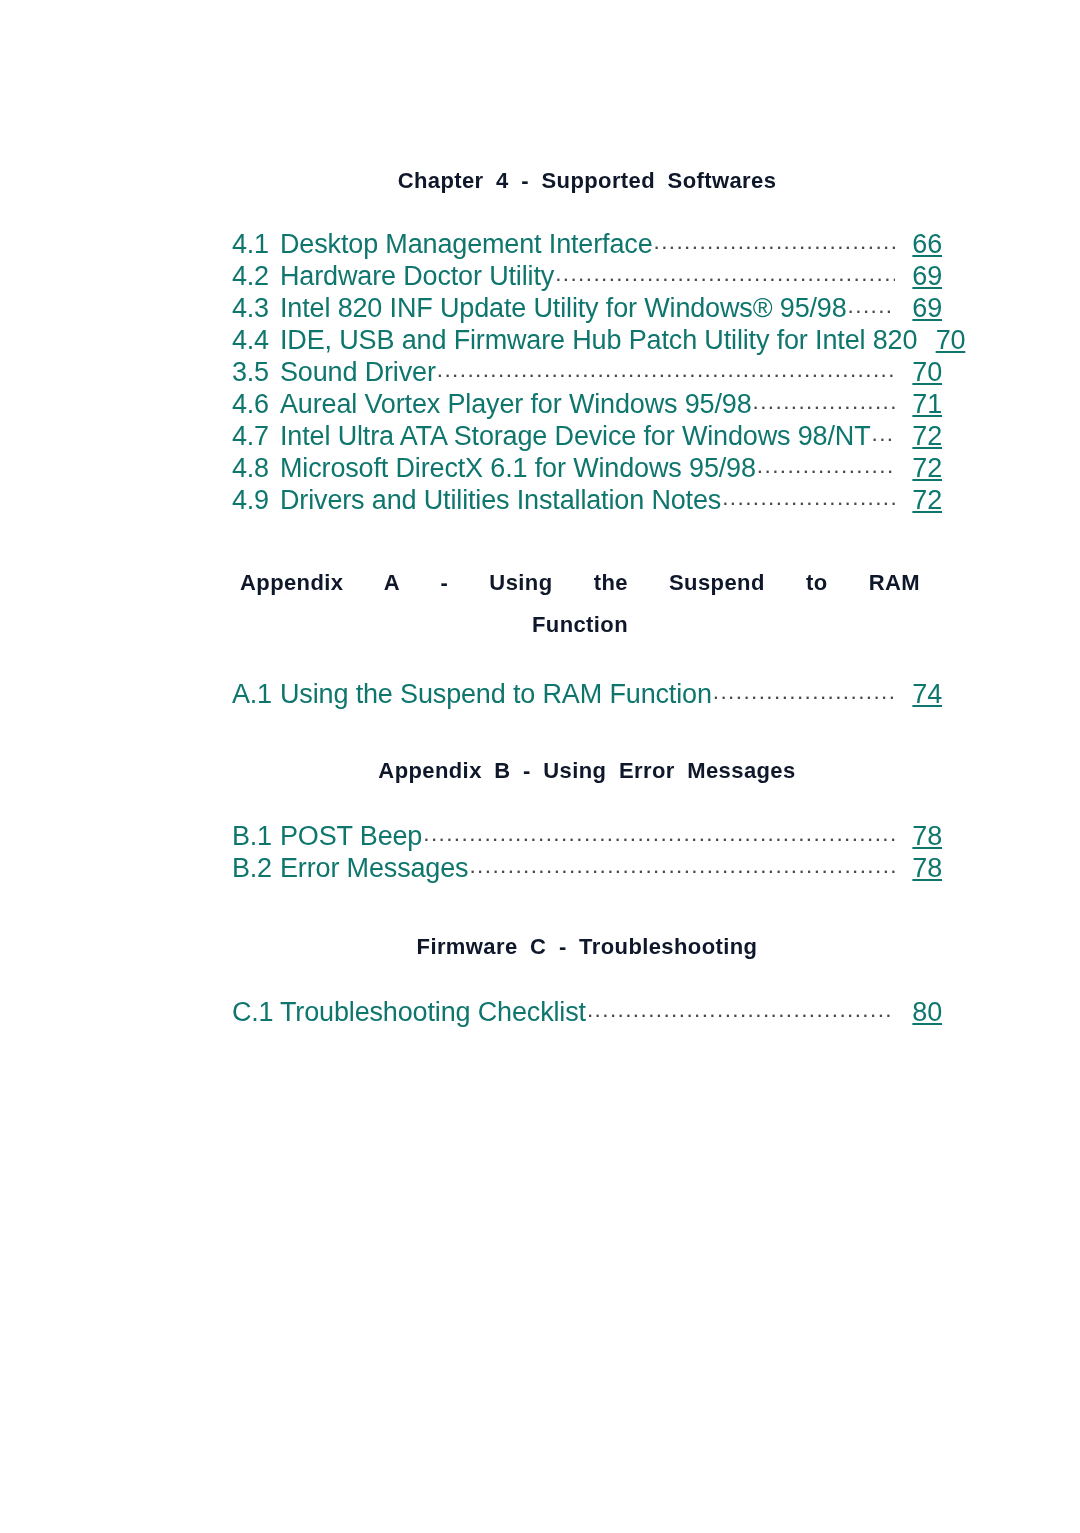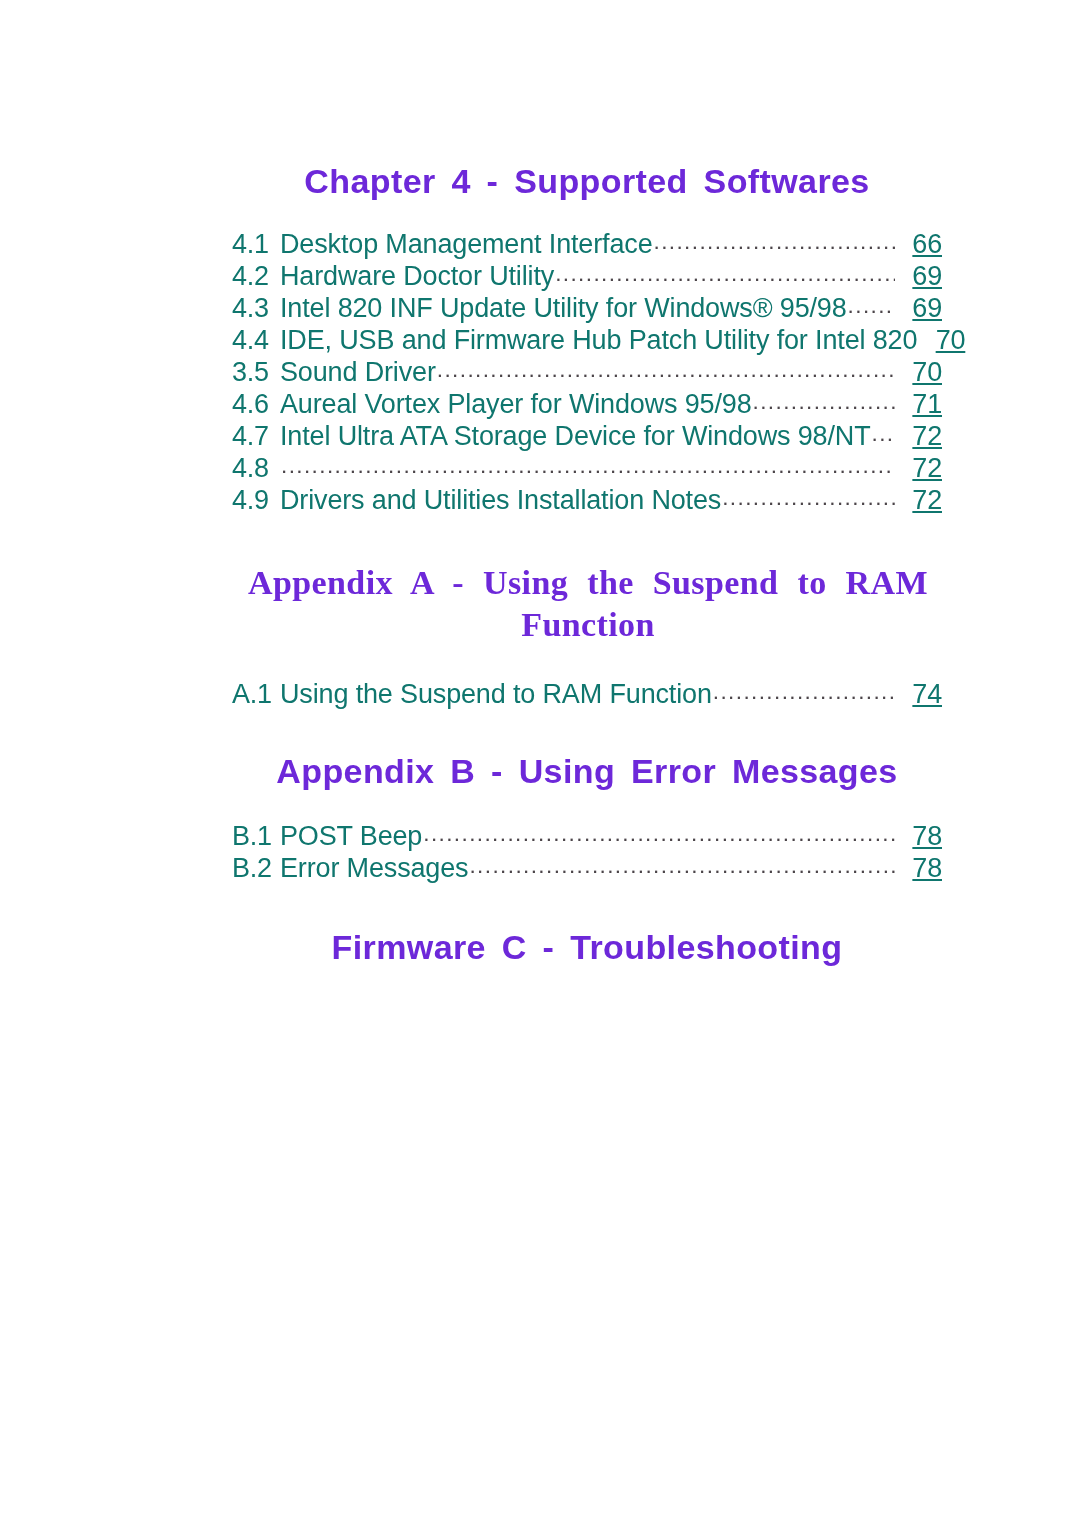--- a/index.html
+++ b/index.html
@@ -24,22 +24,22 @@
 
   .content {
     position: absolute;
     left: 232px;
     top: 160px;
     width: 710px;
   }
 
   
   .section-heading {
-    color: #6d28d9;
-    font-size: 34px;
+    color: #0f172a;
+    font-size: 22px;
     font-weight: bold;
     line-height: 42px;
     text-align: center;
     letter-spacing: 0.4px;
     word-spacing: 6px;
     margin: 0;
     white-space: nowrap;
   }
   .section-heading.two-line {
     white-space: normal;
@@ -113,21 +113,21 @@
     margin: 0;
   }
   .gap-after-heading { height: 26px; }
   .gap-before-heading-a { height: 46px; }
   .gap-before-heading-b { height: 40px; }
   .gap-before-heading-c { height: 42px; }
   .gap-after-heading-a { height: 32px; }
   .gap-after-heading-b { height: 28px; }
   .gap-after-heading-c { height: 28px; }
 
-  .heading-block-a { margin-left: 16px; width: 680px; font-family: Liberation Serif, serif; }
+  .heading-block-a { margin-left: 8px; width: 680px; }
 </style>
 </head>
 <body>
 
 <div class="page">
   <div class="content">
 
     <div class="group">
       <h2 class="section-heading">Chapter  4 - Supported  Softwares</h2>
       <div class="gap-after-heading"></div>
@@ -169,20 +169,21 @@
           <span class="toc-page">71</span>
         </li>
         <li class="toc-entry">
           <span class="toc-num">4.7</span>
           <span class="toc-title">Intel Ultra ATA Storage Device for Windows 98/NT</span>
           <span class="toc-leader"></span>
           <span class="toc-page">72</span>
         </li>
         <li class="toc-entry">
           <span class="toc-num">4.8</span>
+          <span class="toc-title">Microsoft DirectX 6.1 for Windows 95/98</span>
           <span class="toc-leader"></span>
           <span class="toc-page">72</span>
         </li>
         <li class="toc-entry">
           <span class="toc-num">4.9</span>
           <span class="toc-title">Drivers and Utilities Installation Notes</span>
           <span class="toc-leader"></span>
           <span class="toc-page">72</span>
         </li>
       </ul>
@@ -225,16 +226,24 @@
           <span class="toc-page">78</span>
         </li>
       </ul>
     </div>
 
     <div class="gap-before-heading-c"></div>
 
     <div class="group">
       <h2 class="section-heading">Firmware  C - Troubleshooting</h2>
       <div class="gap-after-heading-c"></div>
+      <ul class="toc-list">
+        <li class="toc-entry">
+          <span class="toc-num">C.1</span>
+          <span class="toc-title">Troubleshooting Checklist</span>
+          <span class="toc-leader"></span>
+          <span class="toc-page">80</span>
+        </li>
+      </ul>
     </div>
 
   </div>
 </div>
 
 </body></html>

